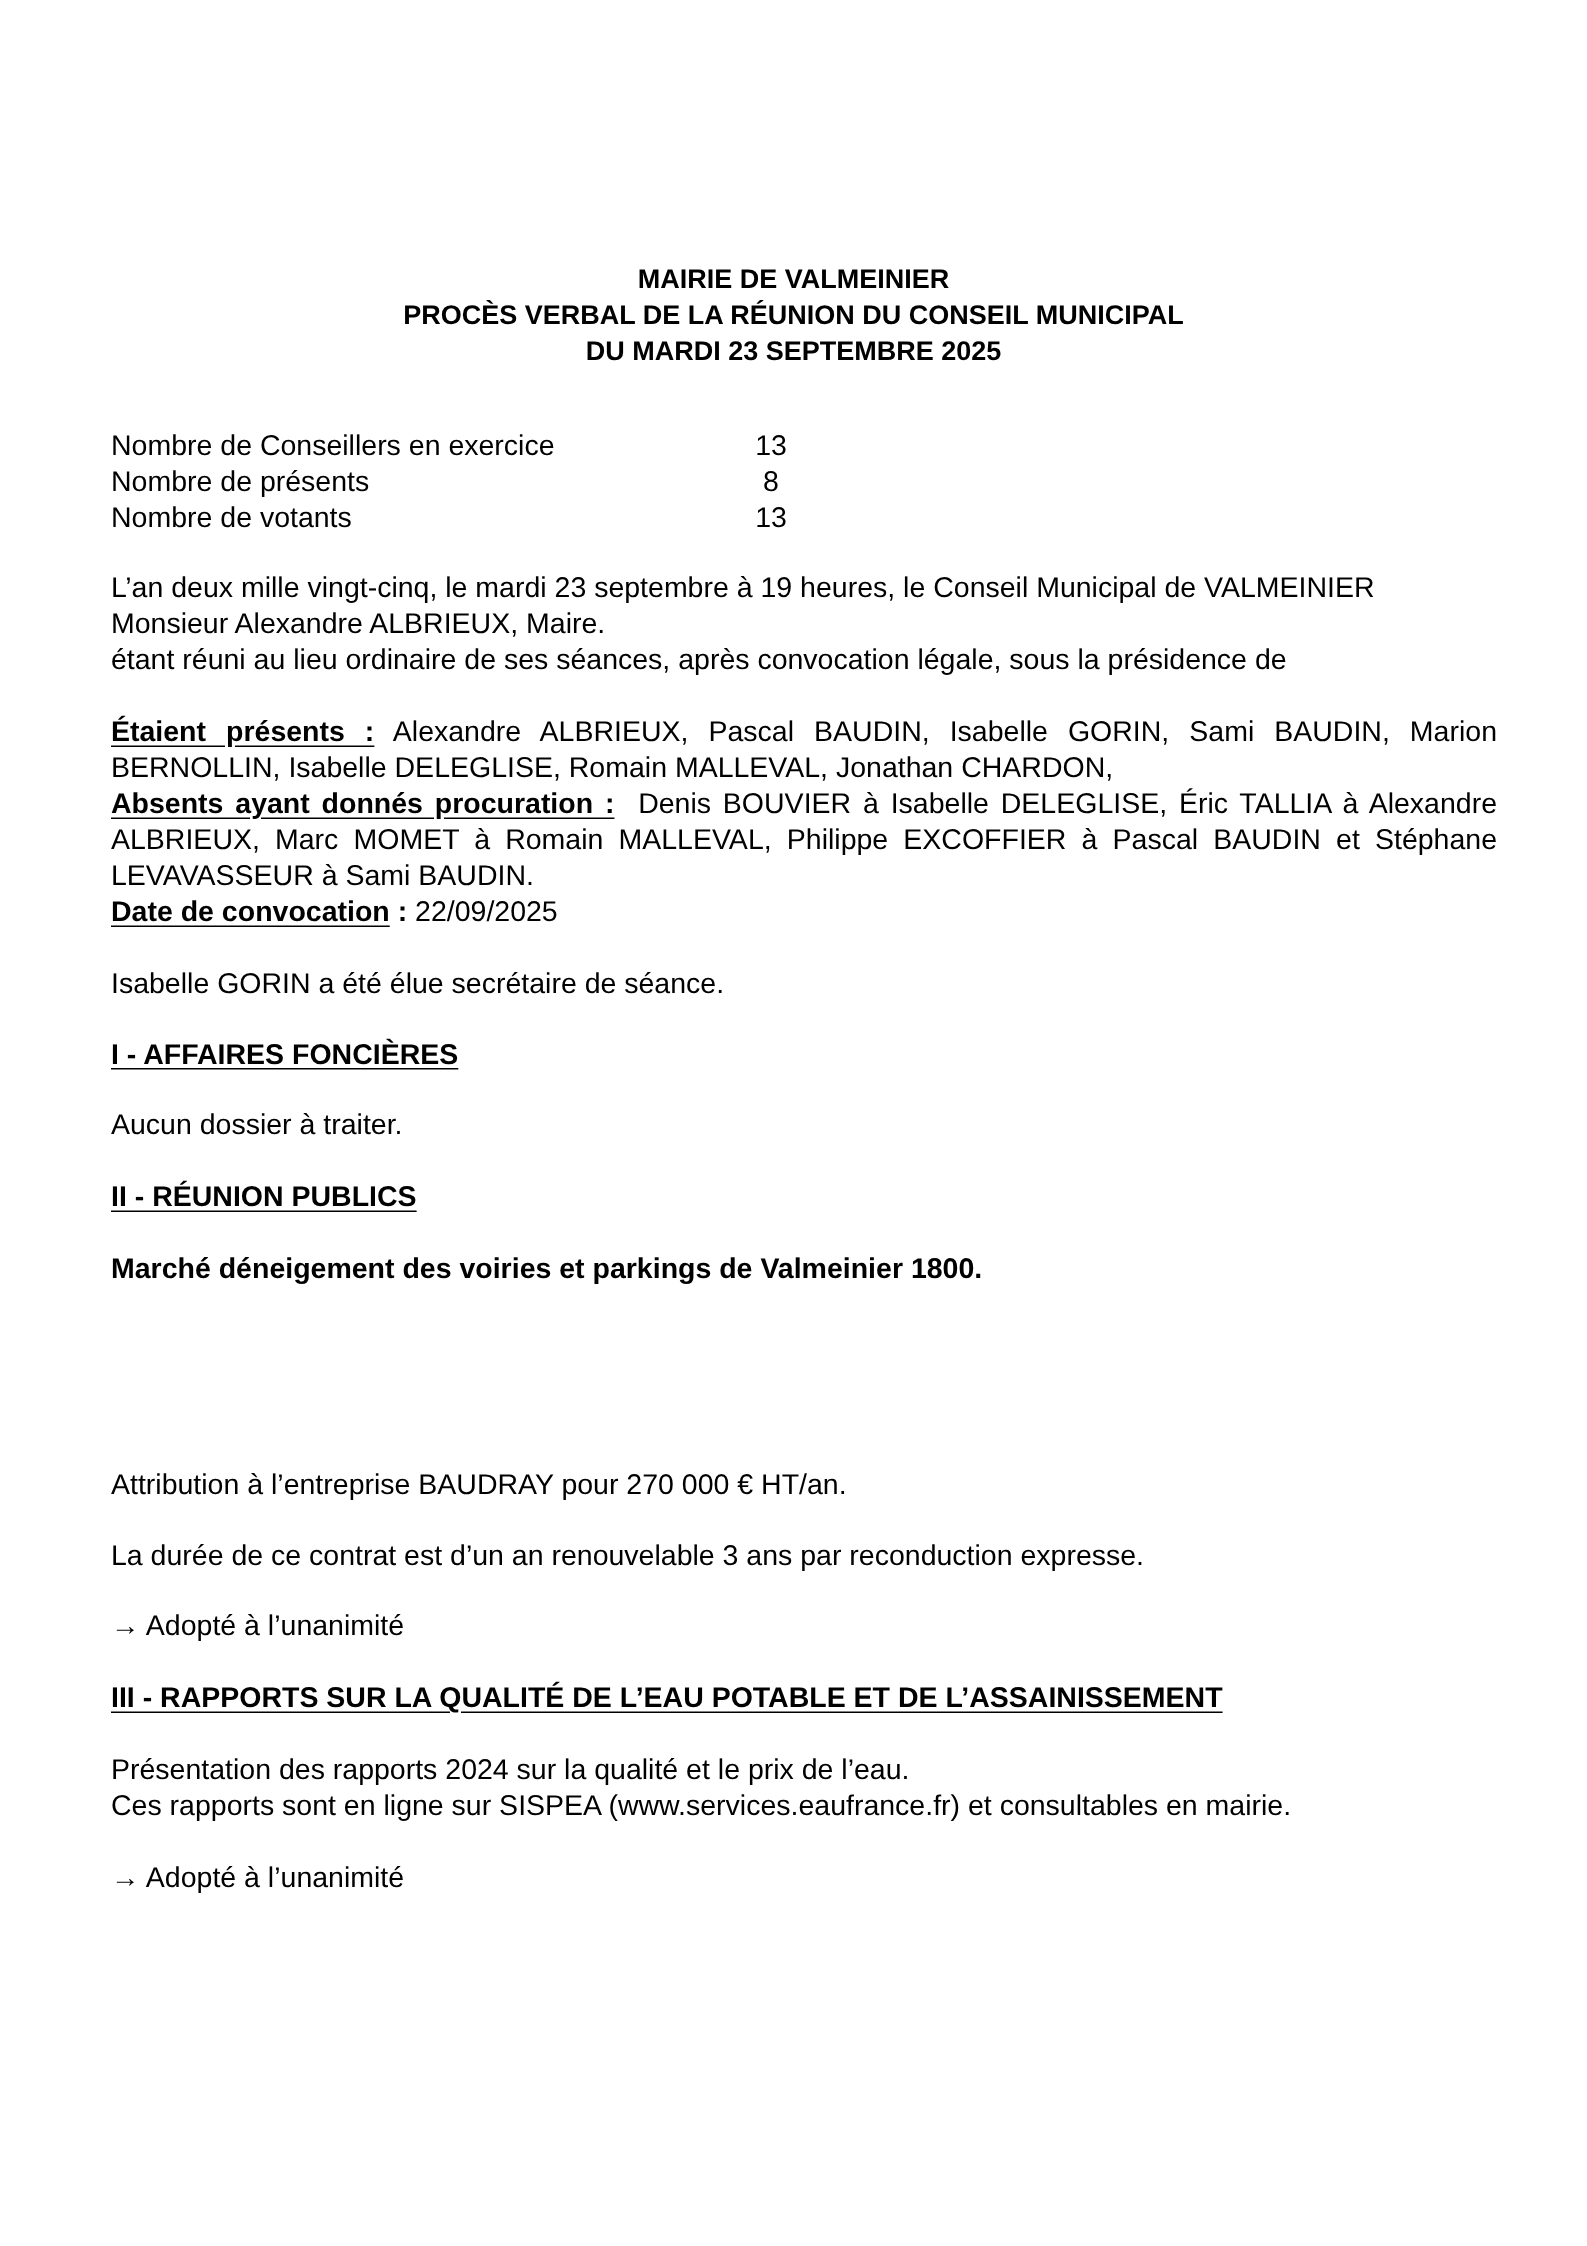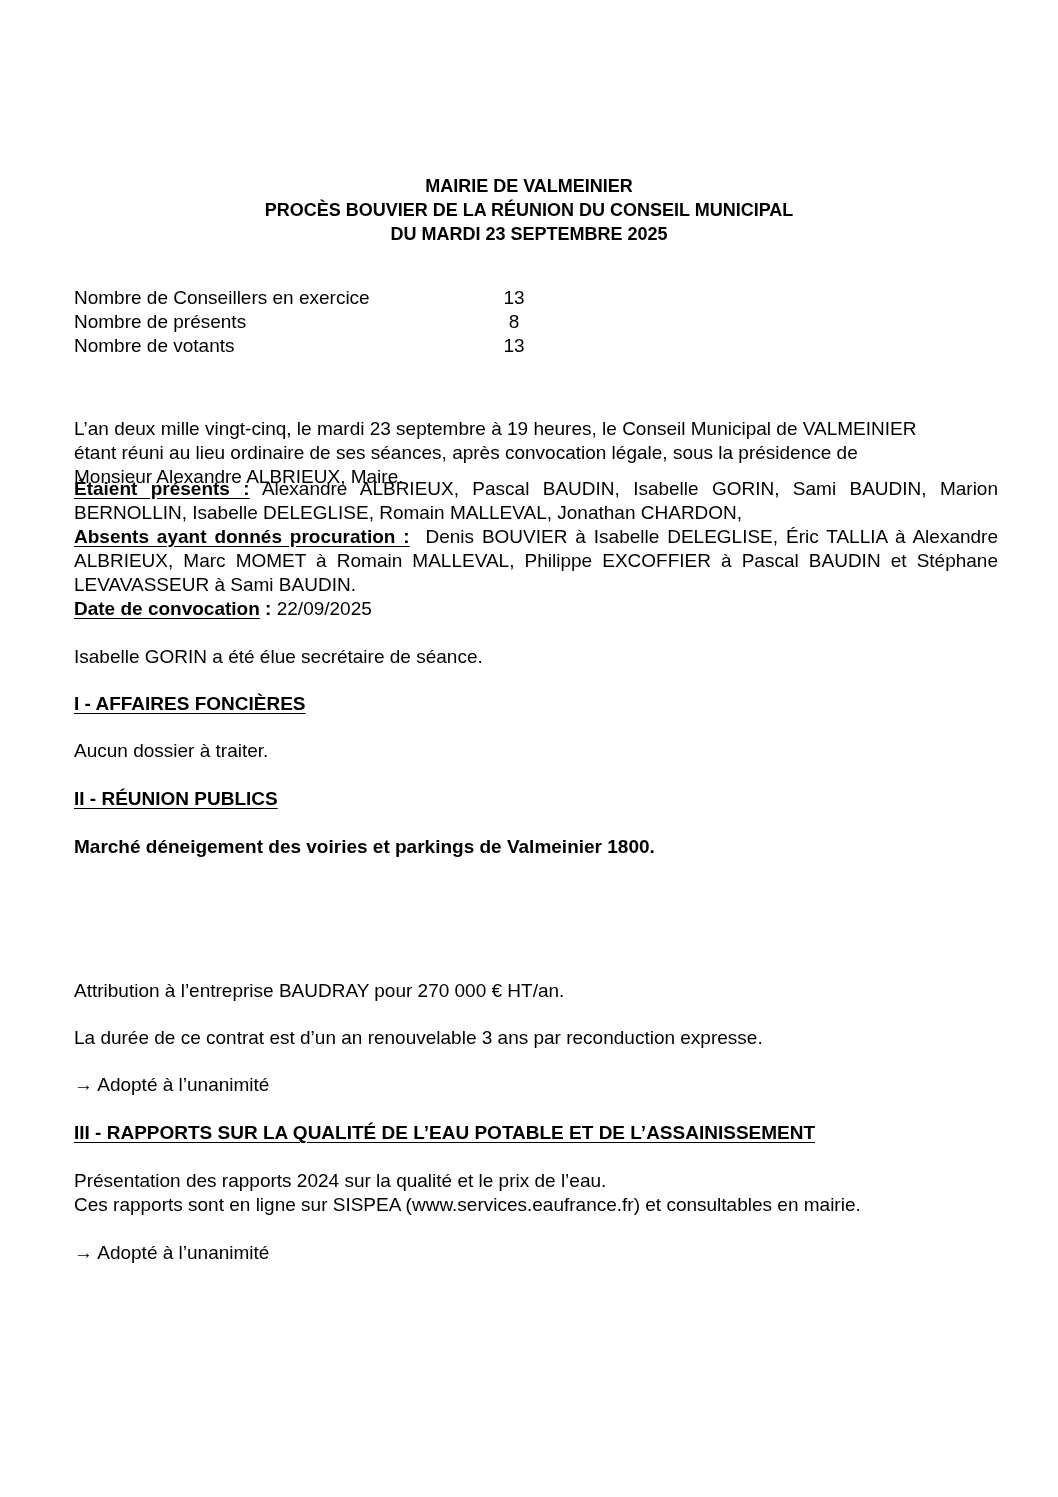--- a/index.html
+++ b/index.html
@@ -68,43 +68,43 @@
     .nowrap { white-space: nowrap; }
     .block-line { display: block; white-space: nowrap; }
   </style>
 </head>
 <body>
 
 <div class="page">
 
   <div class="title-block">
     <div>MAIRIE DE VALMEINIER</div>
-    <div>PROCÈS BOUVIER DE LA RÉUNION DU CONSEIL MUNICIPAL</div>
+    <div>PROCÈS VERBAL DE LA RÉUNION DU CONSEIL MUNICIPAL</div>
     <div>DU MARDI 23 SEPTEMBRE 2025</div>
   </div>
 
   <div class="abs counts">
     <div class="count-row">
       <span>Nombre de Conseillers en exercice</span>
       <span class="count-val">13</span>
     </div>
     <div class="count-row">
       <span>Nombre de présents</span>
       <span class="count-val">8</span>
     </div>
     <div class="count-row">
       <span>Nombre de votants</span>
       <span class="count-val">13</span>
     </div>
   </div>
 
-  <div class="abs" style="top:381px;margin-top:36px;">
+  <div class="abs" style="top:381px;">
     <span class="block-line">L’an deux mille vingt-cinq, le mardi 23 septembre à 19 heures, le Conseil Municipal de VALMEINIER</span>
+    <span class="block-line">Monsieur Alexandre ALBRIEUX, Maire.</span>
     <span class="block-line">étant réuni au lieu ordinaire de ses séances, après convocation légale, sous la présidence de</span>
-    <span class="block-line">Monsieur Alexandre ALBRIEUX, Maire.</span>
   </div>
 
   <div class="abs justify" style="top:477px;">
     <span class="b u">Étaient présents :</span><span> Alexandre ALBRIEUX, Pascal BAUDIN, Isabelle GORIN, Sami BAUDIN, Marion BERNOLLIN, Isabelle DELEGLISE, Romain MALLEVAL, Jonathan CHARDON,</span>
     <br>
     <span class="b u">Absents ayant donnés procuration :</span><span style="white-space:pre-wrap;">  Denis BOUVIER à Isabelle DELEGLISE, Éric TALLIA à Alexandre ALBRIEUX, Marc MOMET à Romain MALLEVAL, Philippe EXCOFFIER à Pascal BAUDIN et Stéphane LEVAVASSEUR à Sami BAUDIN.</span>
   </div>
 
   <div class="abs" style="top:597px;">
     <span class="b u">Date de convocation</span><span class="b" style="white-space:pre;"> : </span><span>22/09/2025</span>

